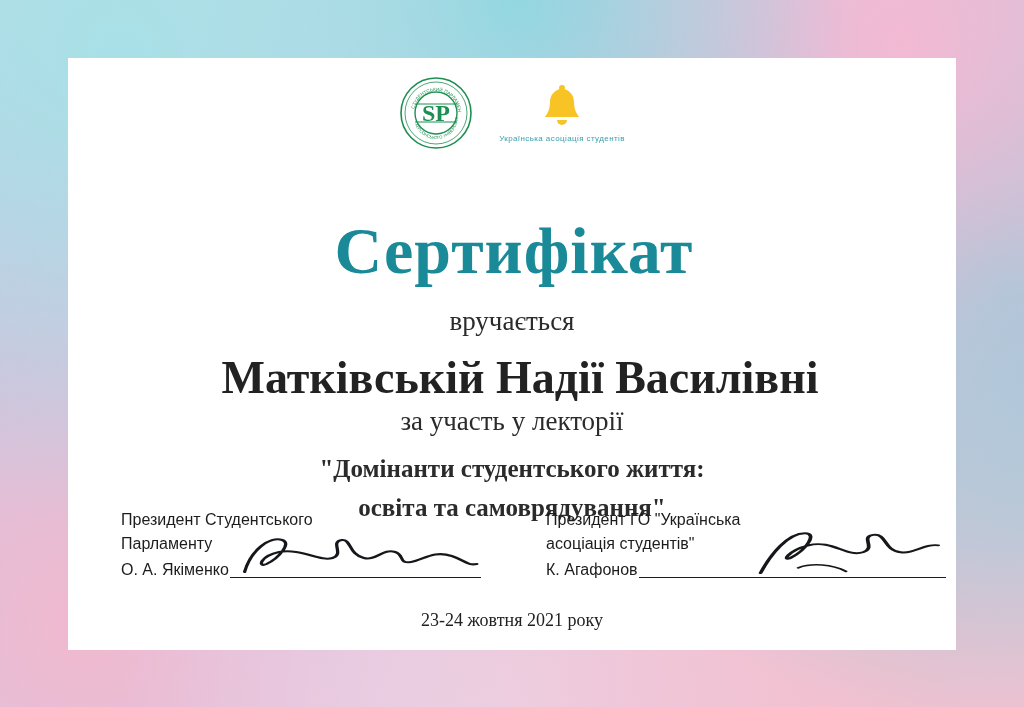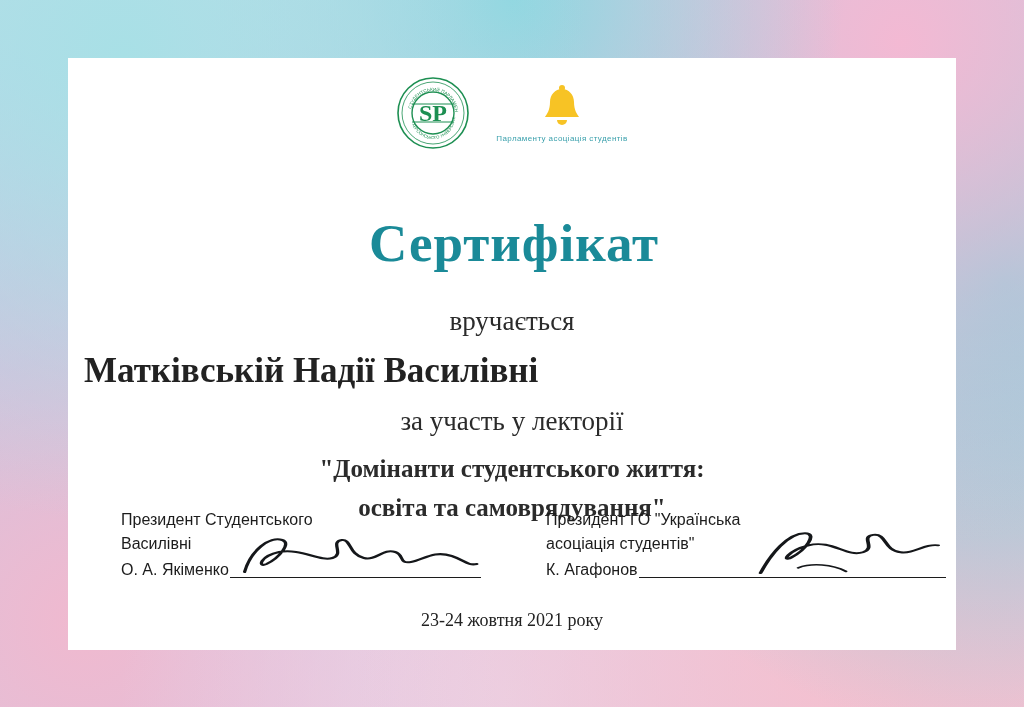--- a/index.html
+++ b/index.html
@@ -87,42 +87,43 @@
 
   
   .title {
     position: absolute;
     top: 155px;
     left: 4px;
     right: 0;
     text-align: center;
     font-family: "Liberation Serif", serif;
     font-weight: bold;
-    font-size: 53px;
+    font-size: 66px;
     color: #1a8a98;
     letter-spacing: 1px;
   }
   .awarded {
     position: absolute;
     top: 248px;
     left: 0;
     right: 0;
     text-align: center;
     font-family: "Liberation Serif", serif;
     font-size: 27px;
     color: #2b2b2b;
   }
   .recipient {
     position: absolute;
     top: 293px;
     left: 16px;
     right: 0;
-    font-family: "Liberation Serif", serif;
-    font-weight: bold;
-    font-size: 35px;
+    text-align: center;
+    font-family: "Liberation Serif", serif;
+    font-weight: bold;
+    font-size: 46px;
     color: #222222;
   }
   .reason {
     position: absolute;
     top: 348px;
     left: 0;
     right: 0;
     text-align: center;
     font-family: "Liberation Serif", serif;
     font-size: 27px;
@@ -216,37 +217,37 @@
     </div>
 
     <div class="uac-logo">
       <div class="uac-main">
         <svg width="42" height="46" viewBox="0 0 42 46" aria-hidden="true">
           <path d="M21 5 c-7 0 -12 6 -12 13 c0 8 -3 12 -5 15 h34 c-2 -3 -5 -7 -5 -15 c0 -7 -5 -13 -12 -13 z" fill="#f7c325"></path>
           <circle cx="21" cy="4" r="3" fill="#f7c325"></circle>
           <path d="M16 36 a5 5 0 0 0 10 0 z" fill="#f7c325"></path>
         </svg>
       </div>
-      <div class="uac-sub">Парламенту асоціація студентів</div>
+      <div class="uac-sub">Українська асоціація студентів</div>
     </div>
 
   </div>
 
   <div class="title">Сертифікат</div>
   <div class="awarded">вручається</div>
   <div class="recipient">Матківській Надії Василівні</div>
   <div class="reason">за участь у  лекторії</div>
   <div class="event">
     <div>"Домінанти студентського життя:</div>
     <div>освіта та самоврядування"</div>
   </div>
 
   <div class="sig-block" id="sig-left">
     <div>Президент Студентського</div>
-    <div>Василівні</div>
+    <div>Парламенту</div>
     <div class="sig-name-row">
       <span>О. А. Якіменко</span>
       <span class="sig-line">
         <svg class="sig-scribble" viewBox="0 0 160 52" preserveAspectRatio="none" aria-hidden="true">
           <path d="M8 44 C12 22 24 8 32 12 C38 15 30 30 22 36 C16 40 18 28 30 24 C44 20 56 34 64 30
                    C72 26 62 14 70 12 C76 11 74 26 84 30 C92 33 96 20 104 24 C110 27 106 36 114 34
                    C122 32 128 22 140 28 C148 32 150 38 156 36" fill="none" stroke="#15171a" stroke-width="2.1" stroke-linecap="round"></path>
         </svg>
       </span>
     </div>

